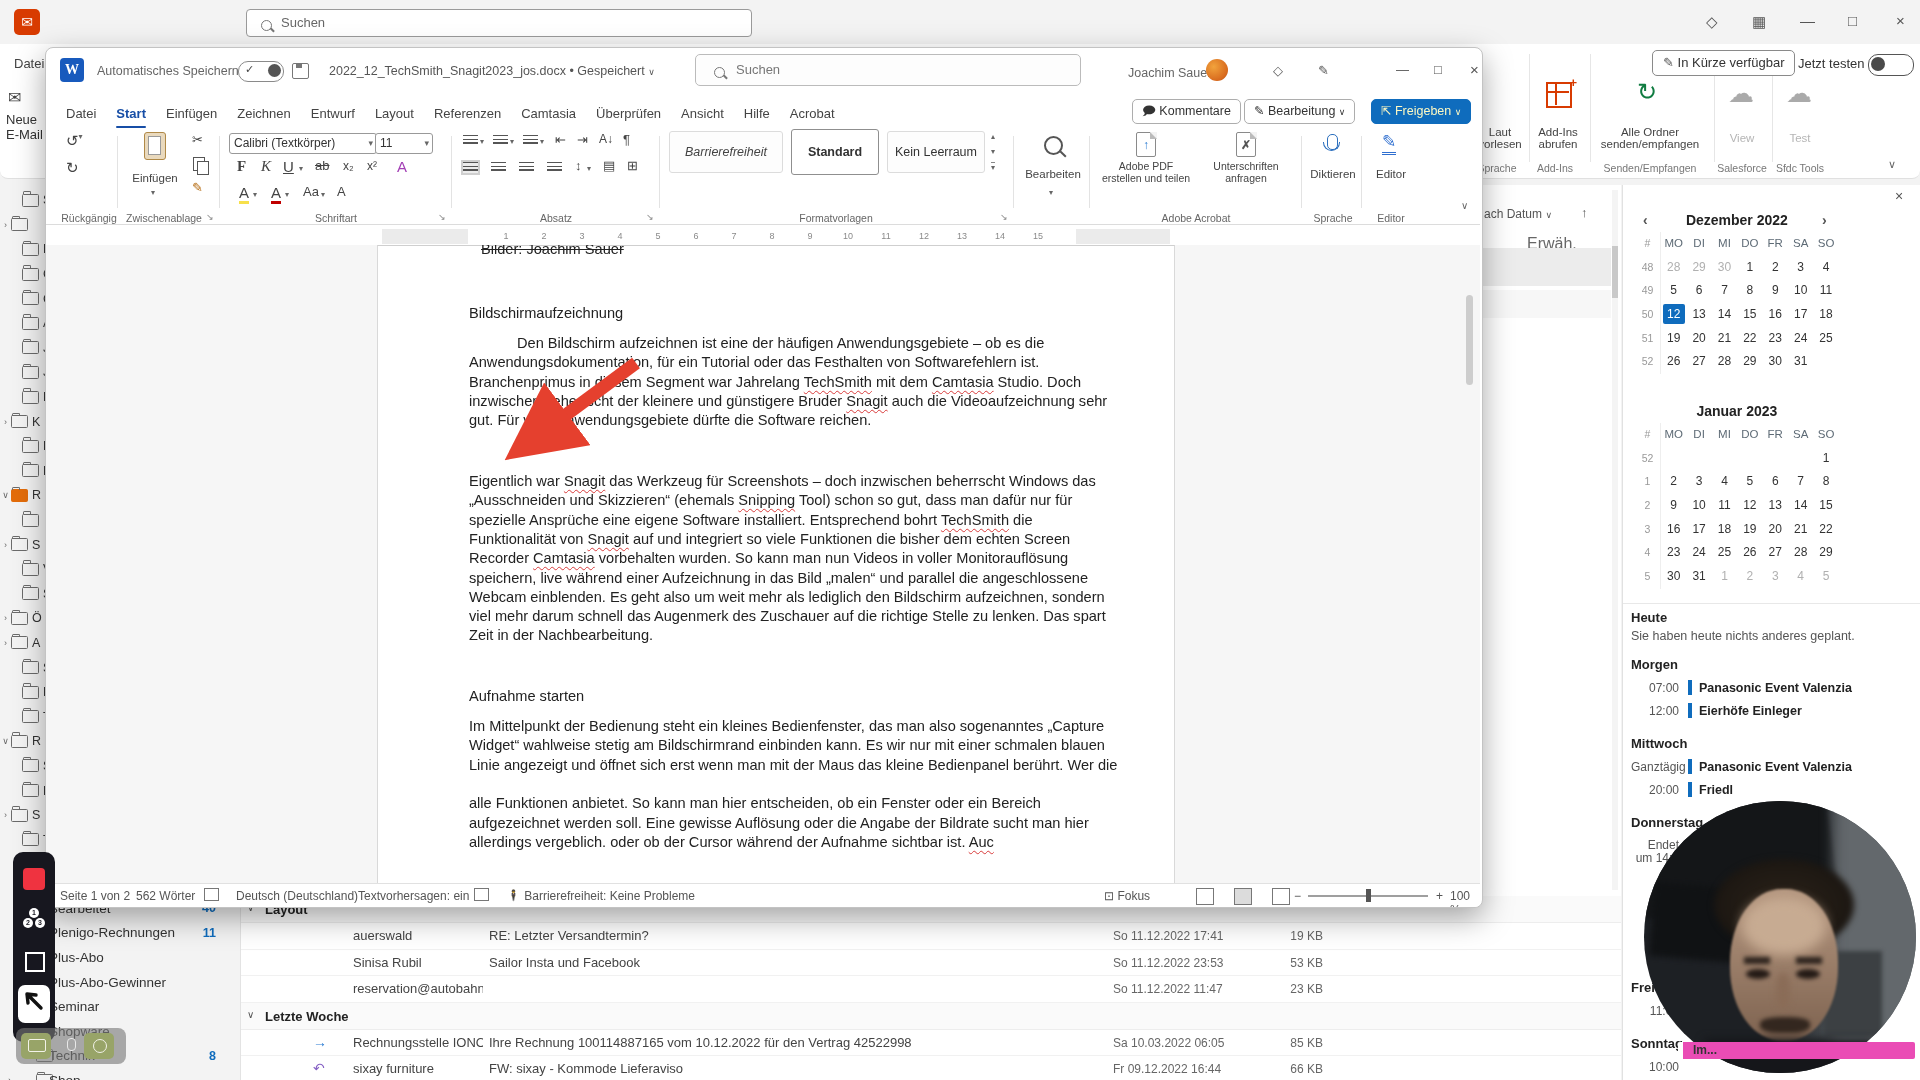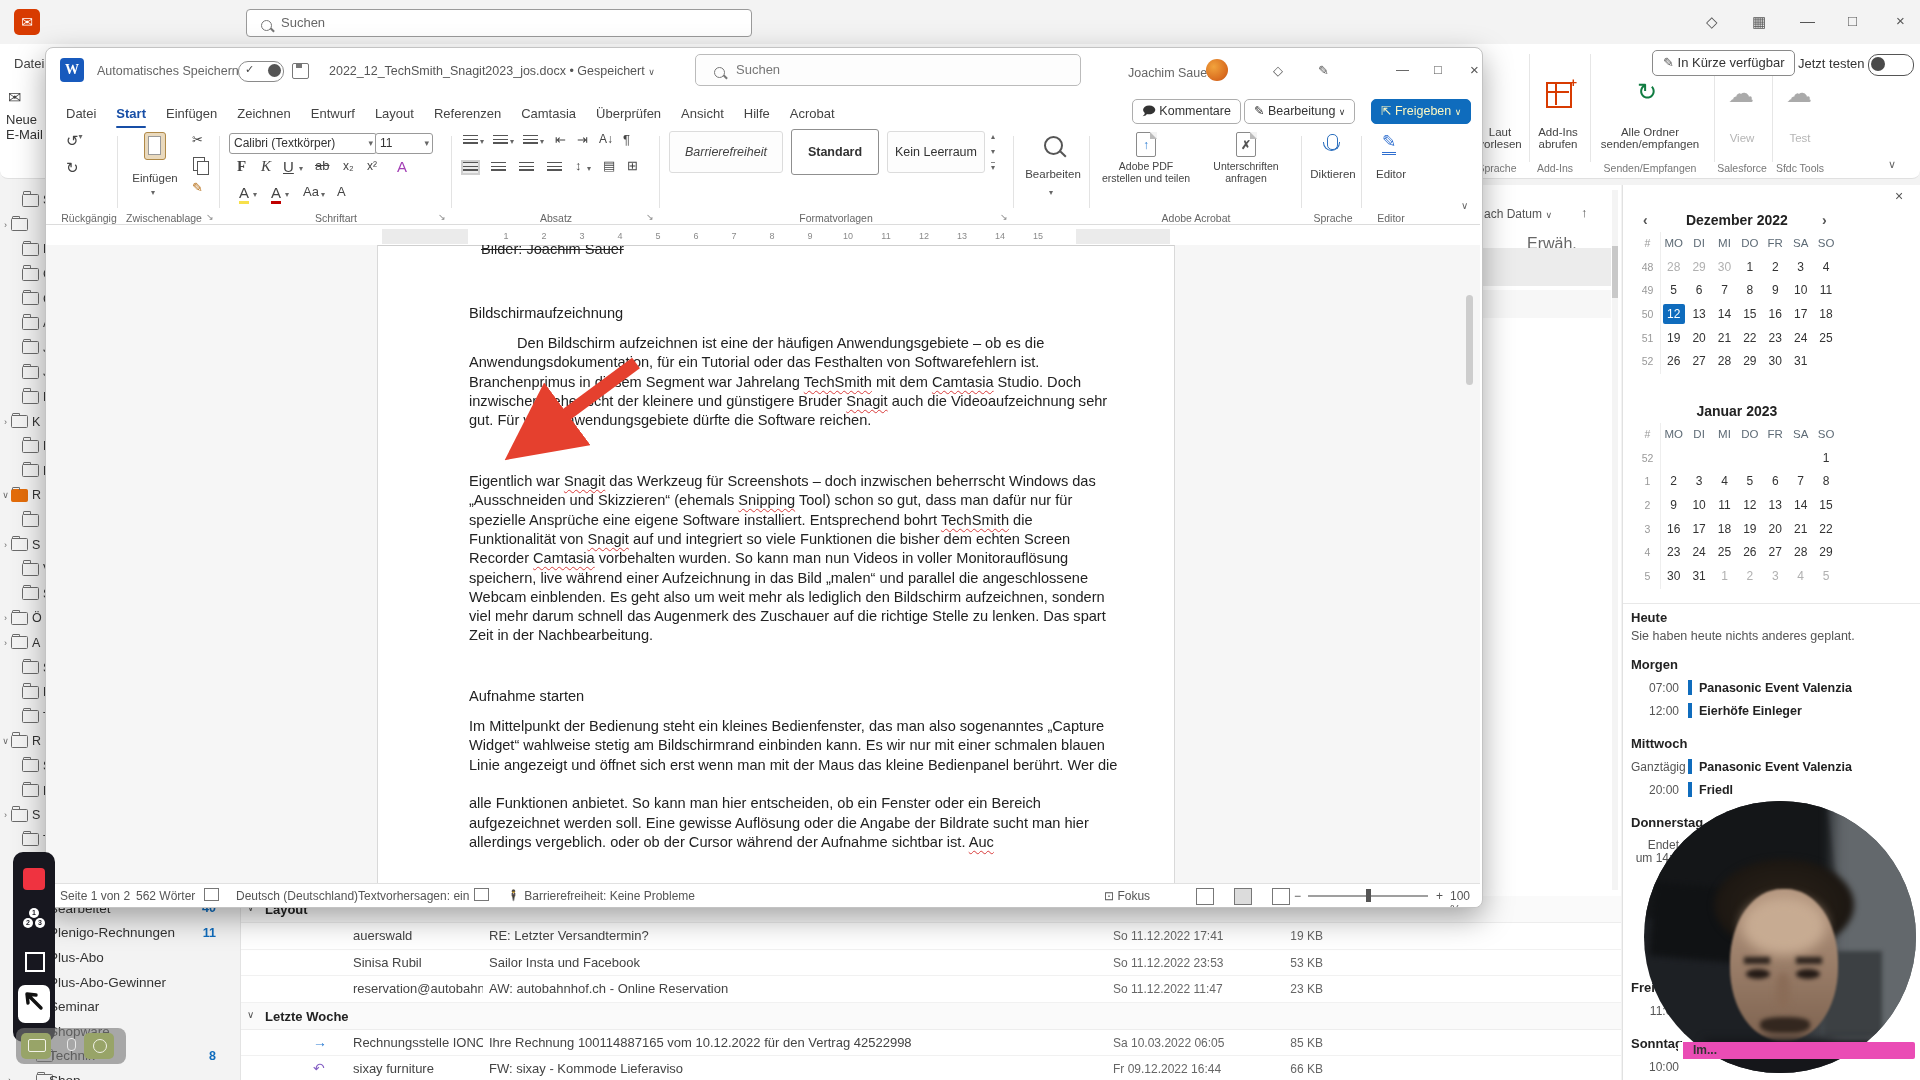--- a/index.html
+++ b/index.html
@@ -405,21 +405,20 @@
         <span class="m-sz">19 KB</span>
       </div>
       <div class="m-row">
         <span class="m-snd">Sinisa Rubil</span>
         <span class="m-sub">Sailor Insta und Facebook</span>
         <span class="m-dt">So 11.12.2022 23:53</span>
         <span class="m-sz">53 KB</span>
       </div>
       <div class="m-row">
         <span class="m-snd">reservation@autobahnhof...</span>
-        <span class="m-sub">AW: autobahnhof.ch - Online Reservation</span>
         <span class="m-dt">So 11.12.2022 11:47</span>
         <span class="m-sz">23 KB</span>
       </div>
       <div class="mg-hd">
         <span class="c">∨</span>
         <span class="t">Letzte Woche</span>
       </div>
       <div class="m-row">
         <span class="m-ic" style="color: rgb(43, 124, 211);">→</span>
         <span class="m-snd">Rechnungsstelle IONOS</span>

